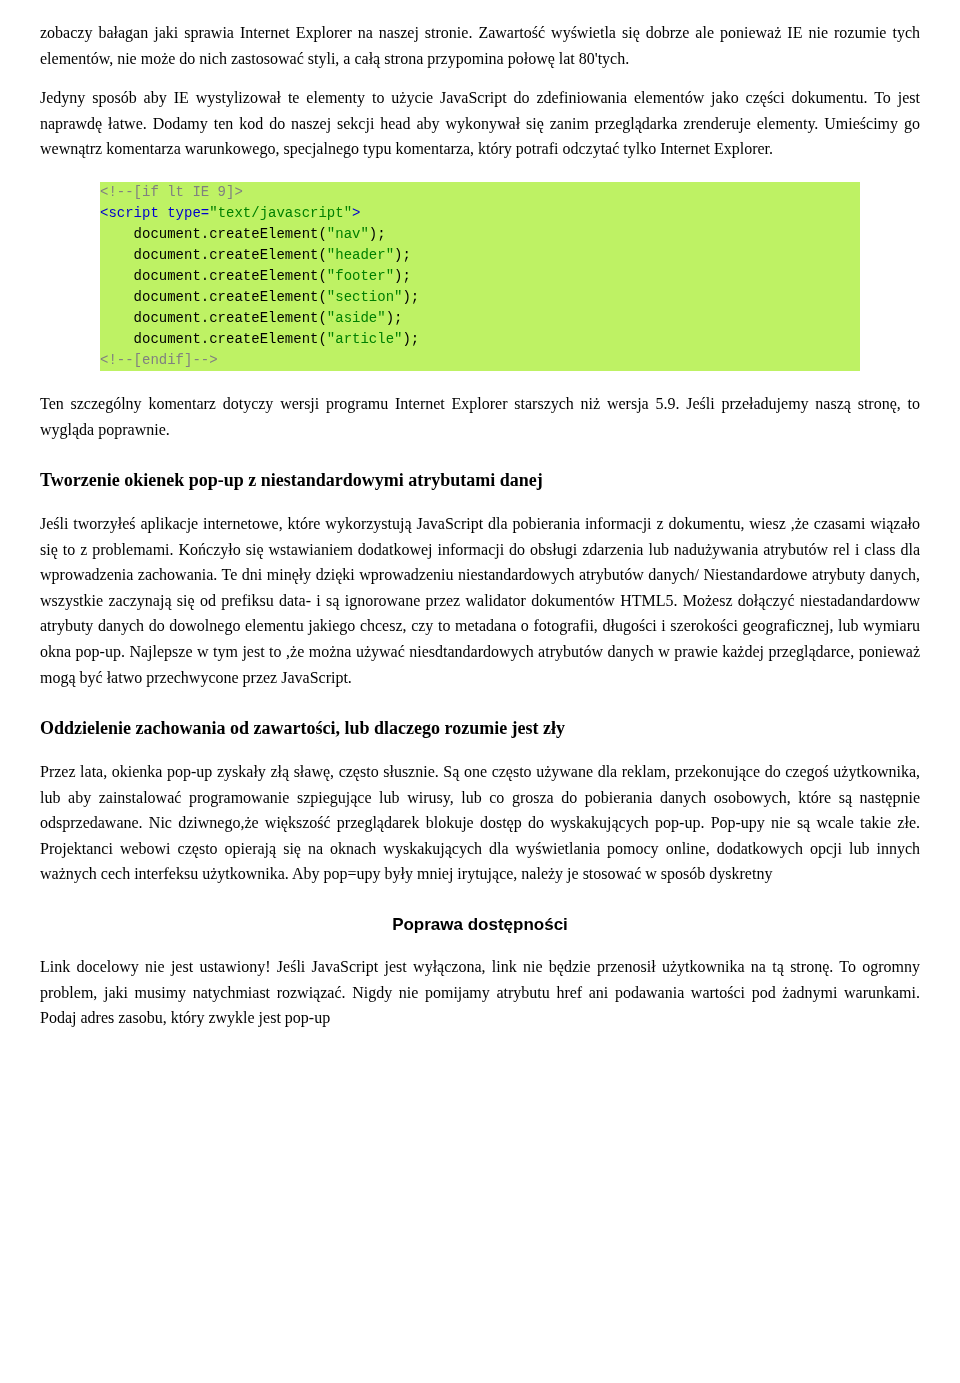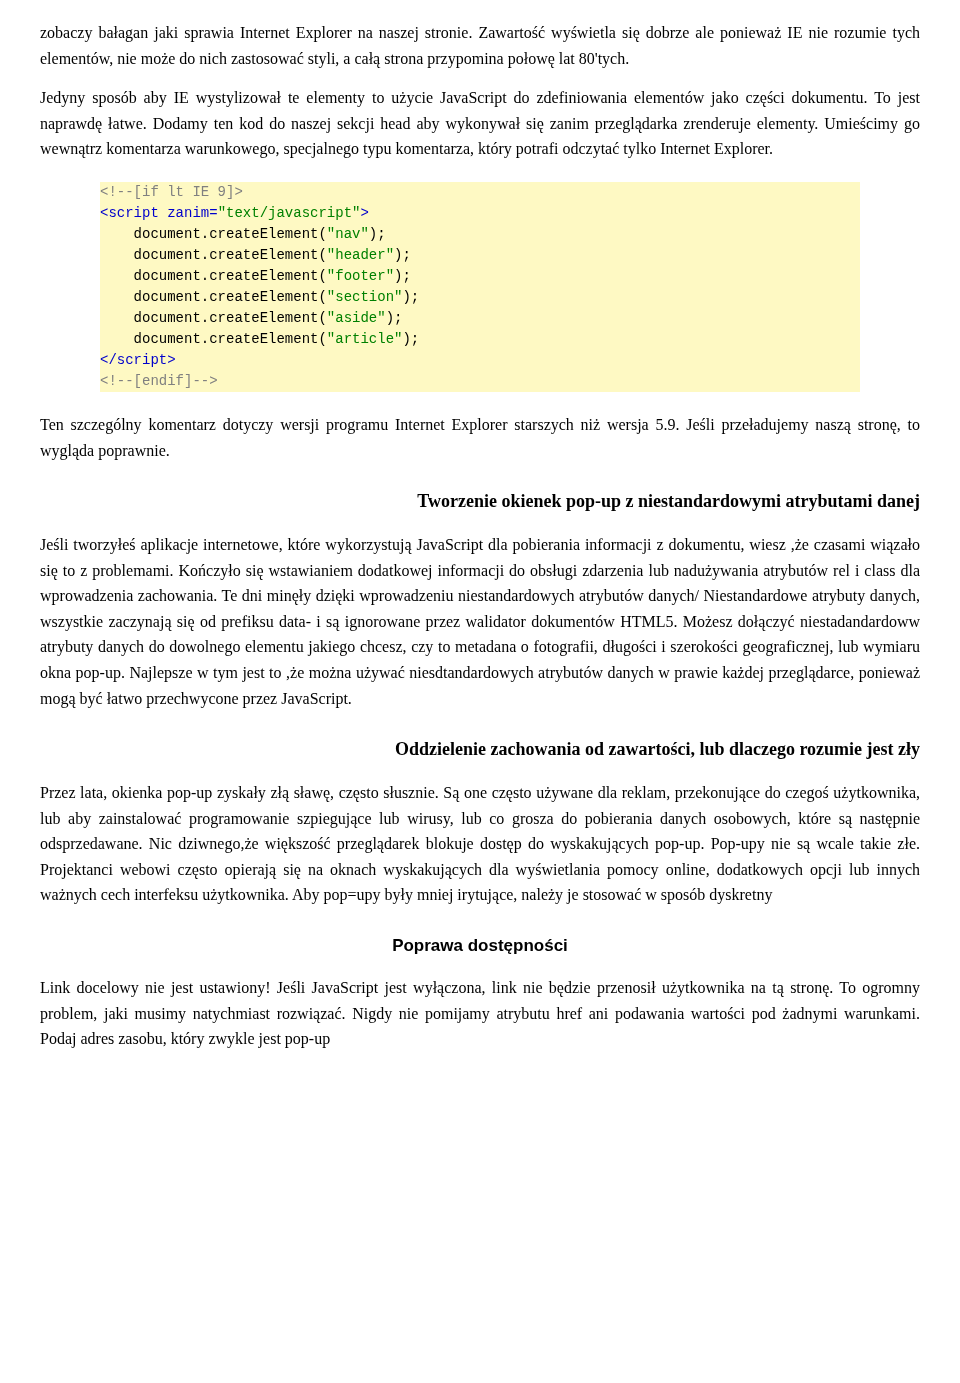--- a/index.html
+++ b/index.html
@@ -16,21 +16,21 @@
       padding: 20px 40px;
       max-width: 960px;
     }
     .article-content p {
       margin-bottom: 14px;
       text-align: justify;
     }
     .code-block {
       font-family: 'Courier New', Courier, monospace;
       font-size: 14px;
-      background: #fef9c3;
+      background: #bef264;
       margin: 20px 60px;
       line-height: 1.5;
       color: #333;
     }
     .code-block .code-comment {
       color: #808080;
     }
     .code-block .code-tag {
       color: #0000cc;
     }
@@ -43,21 +43,21 @@
     .code-block .code-string {
       color: #008000;
     }
     .code-block .code-function {
       color: #000;
       text-align: center;
     }
     h2.section-heading {
       font-size: 18px;
       font-weight: bold;
-      text-align: right;
+      text-align: left;
       margin: 24px 0 16px 0;
       font-family: Georgia, serif;
     }
     h3.sub-heading {
       font-size: 17px;
       font-weight: bold;
       text-align: center;
       margin: 24px 0 16px 0;
       font-family: Liberation Sans, sans-serif;
     }
@@ -66,28 +66,27 @@
 <body>
 
 <div class="article-content">
 
   <p>zobaczy bałagan jaki sprawia Internet Explorer na naszej stronie. Zawartość wyświetla się dobrze ale ponieważ IE nie rozumie tych elementów, nie może do nich zastosować styli, a całą strona przypomina połowę lat 80'tych.</p>
 
   <p>Jedyny sposób aby IE wystylizował te elementy to użycie JavaScript do zdefiniowania elementów jako części dokumentu. To jest naprawdę łatwe. Dodamy ten kod do naszej sekcji head aby wykonywał się zanim przeglądarka zrenderuje elementy. Umieścimy go wewnątrz komentarza warunkowego, specjalnego typu komentarza, który potrafi odczytać tylko Internet Explorer.</p>
 
   <div class="code-block">
     <div><span class="code-comment">&lt;!--[if lt IE 9]&gt;</span></div>
-    <div><span class="code-tag">&lt;script </span><span class="code-attr-name">zanim=</span><span class="code-attr-value">"text/javascript"</span><span class="code-tag">&gt;</span></div>
+    <div><span class="code-tag">&lt;script </span><span class="code-attr-name">type=</span><span class="code-attr-value">"text/javascript"</span><span class="code-tag">&gt;</span></div>
     <div><span class="code-function">&nbsp;&nbsp;&nbsp;&nbsp;document.createElement(</span><span class="code-string">"nav"</span><span class="code-function">);</span></div>
     <div><span class="code-function">&nbsp;&nbsp;&nbsp;&nbsp;document.createElement(</span><span class="code-string">"header"</span><span class="code-function">);</span></div>
     <div><span class="code-function">&nbsp;&nbsp;&nbsp;&nbsp;document.createElement(</span><span class="code-string">"footer"</span><span class="code-function">);</span></div>
     <div><span class="code-function">&nbsp;&nbsp;&nbsp;&nbsp;document.createElement(</span><span class="code-string">"section"</span><span class="code-function">);</span></div>
     <div><span class="code-function">&nbsp;&nbsp;&nbsp;&nbsp;document.createElement(</span><span class="code-string">"aside"</span><span class="code-function">);</span></div>
     <div><span class="code-function">&nbsp;&nbsp;&nbsp;&nbsp;document.createElement(</span><span class="code-string">"article"</span><span class="code-function">);</span></div>
-    <div><span class="code-tag">&lt;/script&gt;</span></div>
     <div><span class="code-comment">&lt;!--[endif]--&gt;</span></div>
   </div>
 
   <p>Ten szczególny komentarz dotyczy wersji programu Internet Explorer starszych niż wersja 5.9. Jeśli przeładujemy naszą stronę, to wygląda poprawnie.</p>
 
   <h2 class="section-heading">Tworzenie okienek pop-up z niestandardowymi atrybutami danej</h2>
 
   <p>Jeśli tworzyłeś aplikacje internetowe, które wykorzystują JavaScript dla pobierania informacji z dokumentu, wiesz ,że czasami wiązało się to z problemami. Kończyło się wstawianiem dodatkowej informacji do obsługi zdarzenia lub nadużywania atrybutów rel i class dla wprowadzenia zachowania. Te dni minęły dzięki wprowadzeniu niestandardowych atrybutów danych/ Niestandardowe atrybuty danych, wszystkie zaczynają się od prefiksu data- i są ignorowane przez walidator dokumentów HTML5. Możesz dołączyć niestadandardoww atrybuty danych do dowolnego elementu jakiego chcesz, czy to metadana o fotografii, długości i szerokości geograficznej, lub wymiaru okna pop-up. Najlepsze w tym jest to ,że można używać niesdtandardowych atrybutów danych w prawie każdej przeglądarce, ponieważ mogą być łatwo przechwycone przez JavaScript.</p>
 
   <h2 class="section-heading">Oddzielenie zachowania od zawartości, lub dlaczego rozumie jest zły</h2>

